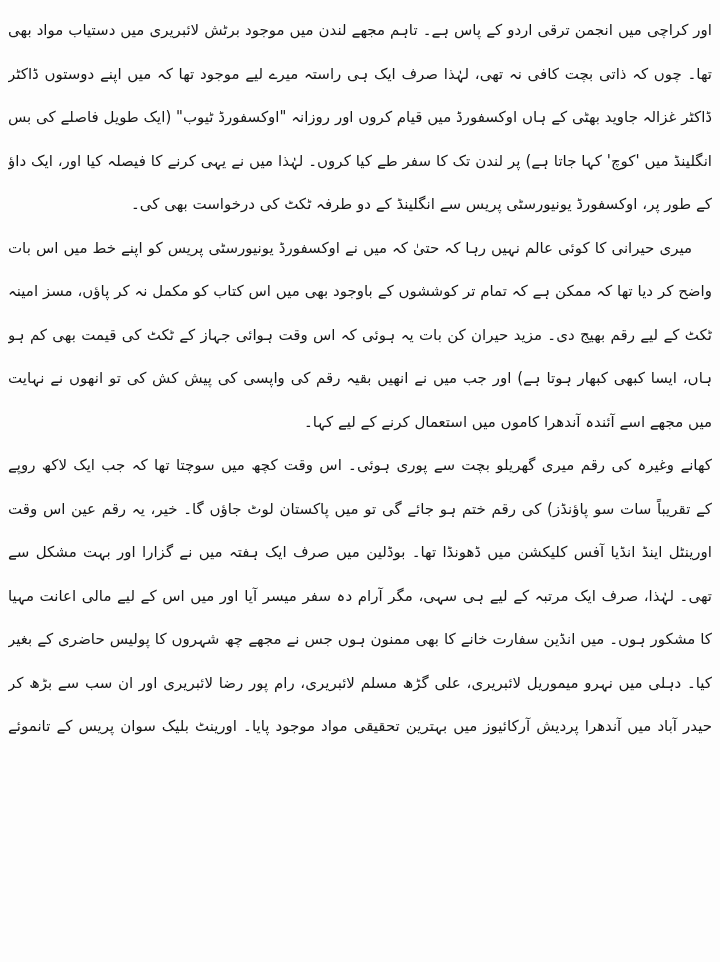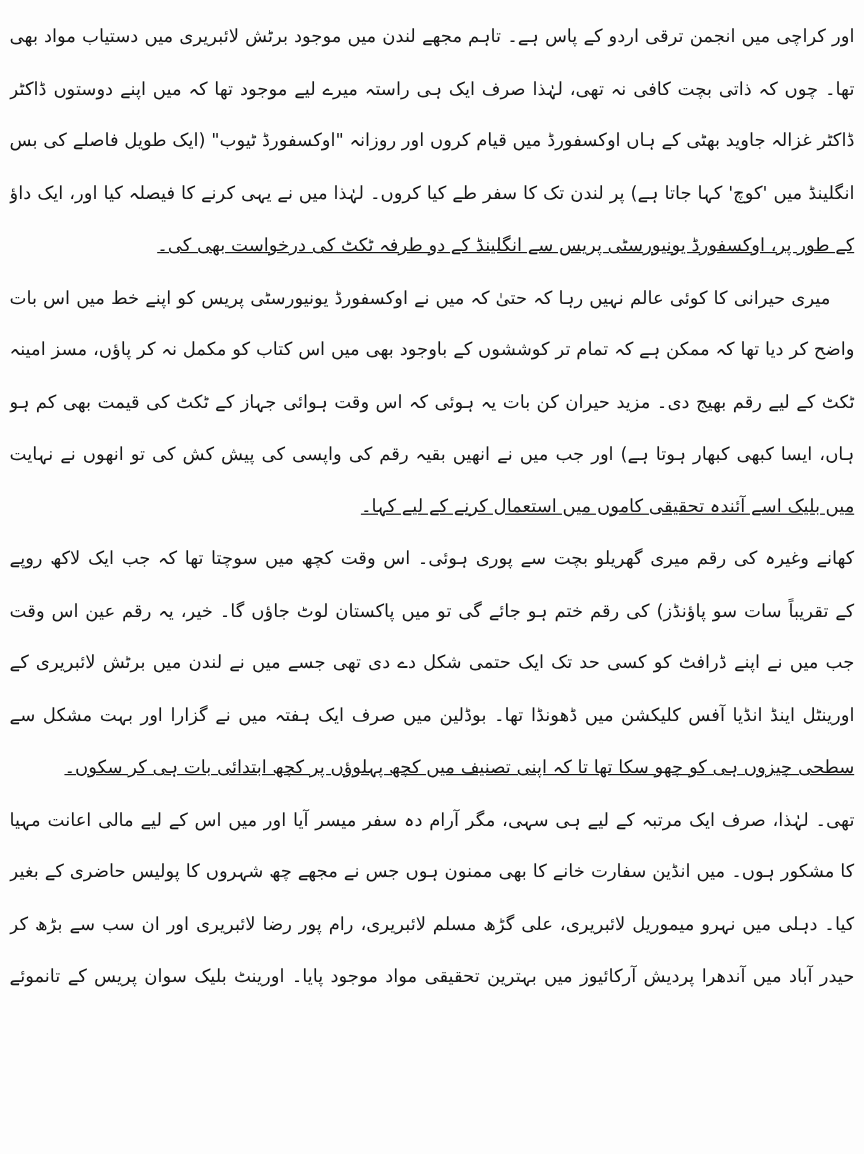--- a/index.html
+++ b/index.html
@@ -24,21 +24,21 @@
     height: 43.5px;
     line-height: 43.5px;
     font-size: 15px;
     letter-spacing: 0px;
     text-align: justify;
     text-align-last: justify;
     overflow: hidden;
     white-space: normal;
   }
   
-  .line.end { text-align-last: start; text-decoration: underline; }
+  .line.end { text-align-last: start; }
   
   .line.p-first { text-indent: 20px; }
 </style>
 </head>
 <body>
 
 <div class="page">
 
   <div class="paragraph">
     <div class="line">اور کراچی میں انجمن ترقی اردو کے پاس ہے۔ تاہم مجھے لندن میں موجود برٹش لائبریری میں دستیاب مواد بھی دیکھنا</div>
@@ -46,29 +46,27 @@
     <div class="line">ڈاکٹر غزالہ جاوید بھٹی کے ہاں اوکسفورڈ میں قیام کروں اور روزانہ "اوکسفورڈ ٹیوب" (ایک طویل فاصلے کی بس جسے</div>
     <div class="line">انگلینڈ میں 'کوچ' کہا جاتا ہے) پر لندن تک کا سفر طے کیا کروں۔ لہٰذا میں نے یہی کرنے کا فیصلہ کیا اور، ایک داؤ کھیلنے</div>
     <div class="line end">کے طور پر، اوکسفورڈ یونیورسٹی پریس سے انگلینڈ کے دو طرفہ ٹکٹ کی درخواست بھی کی۔</div>
   </div>
 
   <div class="paragraph">
     <div class="line p-first">میری حیرانی کا کوئی عالم نہیں رہا کہ حتیٰ کہ میں نے اوکسفورڈ یونیورسٹی پریس کو اپنے خط میں اس بات کو بھی</div>
     <div class="line">واضح کر دیا تھا کہ ممکن ہے کہ تمام تر کوششوں کے باوجود بھی میں اس کتاب کو مکمل نہ کر پاؤں، مسز امینہ سید نے مجھے</div>
     <div class="line">ٹکٹ کے لیے رقم بھیج دی۔ مزید حیران کن بات یہ ہوئی کہ اس وقت ہوائی جہاز کے ٹکٹ کی قیمت بھی کم ہو گئی (جی</div>
     <div class="line">ہاں، ایسا کبھی کبھار ہوتا ہے) اور جب میں نے انھیں بقیہ رقم کی واپسی کی پیش کش کی تو انھوں نے نہایت مشفقانہ انداز</div>
-    <div class="line end">میں بلیک اسے آئندہ تحقیقی کاموں میں استعمال کرنے کے لیے کہا۔</div>
+    <div class="line end">میں مجھے اسے آئندہ آندھرا کاموں میں استعمال کرنے کے لیے کہا۔</div>
   </div>
 
   <div class="paragraph">
     <div class="line">کھانے وغیرہ کی رقم میری گھریلو بچت سے پوری ہوئی۔ اس وقت کچھ میں سوچتا تھا کہ جب ایک لاکھ روپے (اس وقت</div>
     <div class="line">کے تقریباً سات سو پاؤنڈز) کی رقم ختم ہو جائے گی تو میں پاکستان لوٹ جاؤں گا۔ خیر، یہ رقم عین اس وقت ختم ہوئی</div>
-    <div class="line">جب میں نے اپنے ڈرافٹ کو کسی حد تک ایک حتمی شکل دے دی تھی جسے میں نے لندن میں برٹش لائبریری کے</div>
     <div class="line">اورینٹل اینڈ انڈیا آفس کلیکشن میں ڈھونڈا تھا۔ بوڈلین میں صرف ایک ہفتہ میں نے گزارا اور بہت مشکل سے صرف</div>
-    <div class="line end">سطحی چیزوں ہی کو چھو سکا تھا تا کہ اپنی تصنیف میں کچھ پہلوؤں پر کچھ ابتدائی بات ہی کر سکوں۔</div>
   </div>
 
   <div class="paragraph">
     <div class="line">تھی۔ لہٰذا، صرف ایک مرتبہ کے لیے ہی سہی، مگر آرام دہ سفر میسر آیا اور میں اس کے لیے مالی اعانت مہیا کرنے والوں</div>
     <div class="line">کا مشکور ہوں۔ میں انڈین سفارت خانے کا بھی ممنون ہوں جس نے مجھے چھ شہروں کا پولیس حاضری کے بغیر ویزہ جاری</div>
     <div class="line">کیا۔ دہلی میں نہرو میموریل لائبریری، علی گڑھ مسلم لائبریری، رام پور رضا لائبریری اور ان سب سے بڑھ کر میں نے</div>
     <div class="line">حیدر آباد میں آندھرا پردیش آرکائیوز میں بہترین تحقیقی مواد موجود پایا۔ اورینٹ بلیک سوان پریس کے تانموئے رائے</div>
   </div>
 
 </div>

